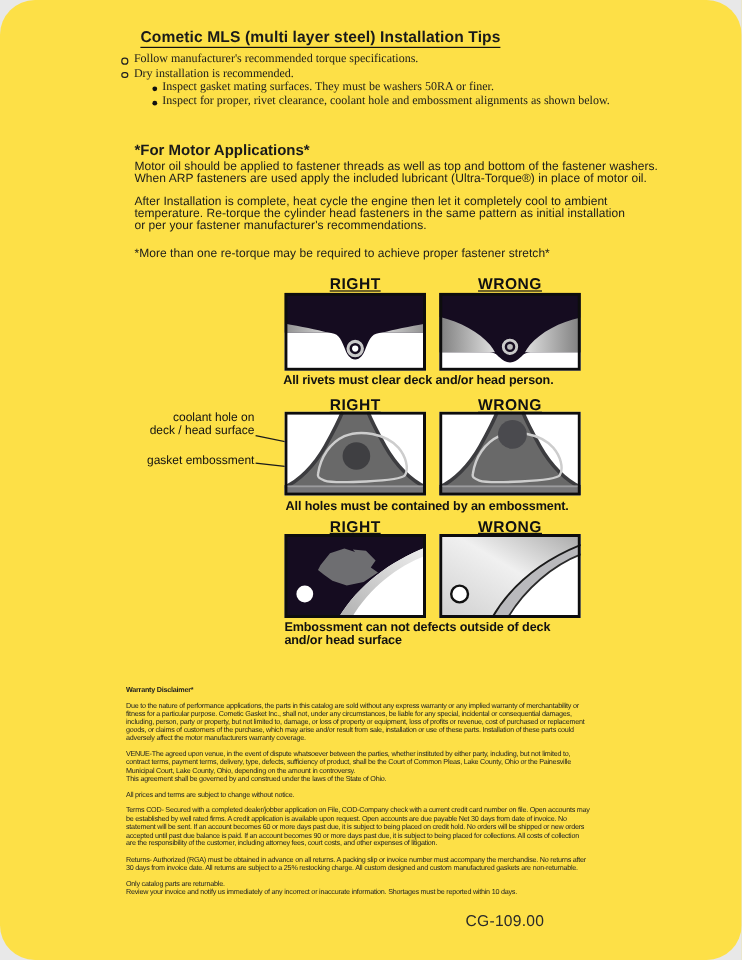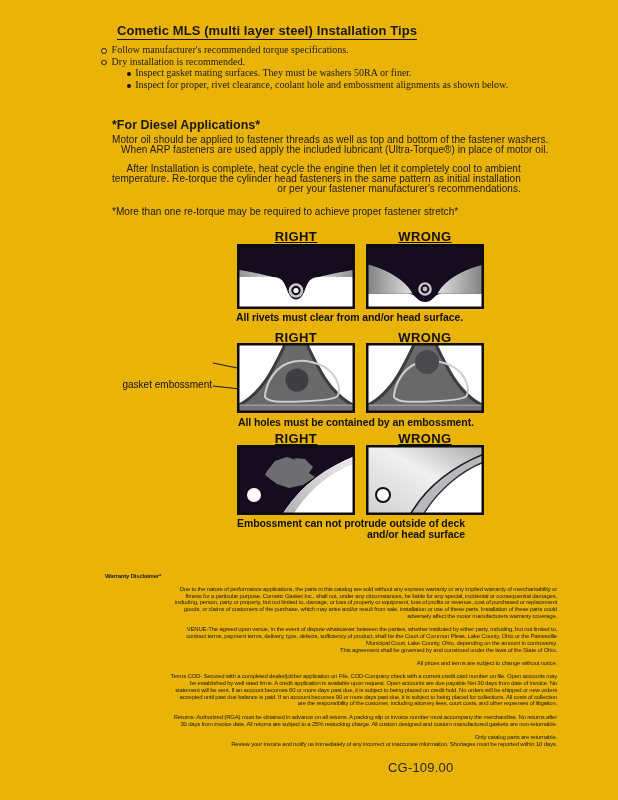--- a/index.html
+++ b/index.html
@@ -1,25 +1,26 @@
 <!DOCTYPE html>
 <html><head>
 <meta charset="utf-8">
 <style>
   html,body{margin:0;padding:0;background:#e8e8e8;}
   #page{
     position:relative;
     width:618px;height:800px;
-    background:#eab308;
+    background:#fde047;
     font-family:"Liberation Sans", sans-serif;
     color:#1a1a1a;
     overflow:hidden;
+    border-radius:29px;
   }
   .abs{position:absolute;}
-  .ml{white-space:pre-line;text-align:right;}
+  .ml{white-space:pre-line;}
 
   .title{
     left:117px;top:23px;
     font-size:13px;font-weight:bold;
     border-bottom:1.5px solid #111;
     padding-bottom:1px;
     letter-spacing:0.1px;
   }
   .bullets{left:101px;top:45px;font-size:10px;}
   .b-row{display:flex;align-items:center;margin-bottom:2.2px;line-height:9.5px;font-family:Liberation Serif, serif;}
@@ -64,21 +65,21 @@
     <div class="b-row sub">
       <span class="marker-dot"></span>
       <span>Inspect gasket mating surfaces.  They must be washers 50RA or finer.</span>
     </div>
     <div class="b-row sub">
       <span class="marker-dot"></span>
       <span>Inspect for proper, rivet clearance, coolant hole and embossment alignments as shown below.</span>
     </div>
   </div>
 
-  <div class="abs h2">*For Diesel Applications*</div>
+  <div class="abs h2">*For Motor Applications*</div>
   <div class="abs para p1 ml">Motor oil should be applied to fastener threads as well as top and bottom of the fastener washers.
 When ARP fasteners are used apply the included lubricant (Ultra-Torque®) in place of motor oil.</div>
   <div class="abs para p3">*More than one re-torque may be required to achieve proper fastener stretch*</div>
   <div class="abs para p2 ml">After Installation is complete, heat cycle the engine then let it completely cool to ambient
 temperature. Re-torque the cylinder head fasteners in the same pattern as initial installation
 or per your fastener manufacturer's recommendations.</div>
 
   <div class="abs rw-label" style="left:237px;top:229px;">RIGHT</div>
   <div class="abs rw-label" style="left:366px;top:229px;">WRONG</div>
 
@@ -115,25 +116,27 @@
     </defs>
     <rect width="118" height="65" fill="#150c20"></rect>
     <path d="M0,49.5 L40,49.5 C46,49.5 47.5,51 50.5,54 C53,56.5 55.5,58 59,58 C62.5,58 65,56.5 67.5,54 C70.5,51 72,49.5 78,49.5 L118,49.5 L118,65 L0,65 Z" fill="#ffffff"></path>
     <path d="M0,20 C18,24.5 33,32.5 42.5,43.5 C44.5,46 45.5,48 46.5,49.5 L0,49.5 Z" fill="url(#d1wgL)"></path>
     <path d="M118,20.5 C100,24.5 85,32.5 75.5,43.5 C73.5,46 72.5,48 71.5,49.5 L118,49.5 Z" fill="url(#d1wgR)"></path>
     <circle cx="59" cy="45" r="5.6" fill="none" stroke="#c9c9c9" stroke-width="2.4"></circle>
     <circle cx="59" cy="45" r="2.4" fill="#bdbdbd"></circle>
     <rect x="1.25" y="1.25" width="115.5" height="62.5" fill="none" stroke="#0d0d0d" stroke-width="2.5"></rect>
   </svg>
 
-  <div class="abs cap" style="left:236px;top:312px;">All rivets must clear from and/or head surface.</div>
+  <div class="abs cap" style="left:236px;top:312px;">All rivets must clear deck and/or head person.</div>
 
   <div class="abs rw-label" style="left:237px;top:330px;">RIGHT</div>
   <div class="abs rw-label" style="left:366px;top:330px;">WRONG</div>
 
+  <div class="abs d2-side-label ml" style="left:110px;top:344px;">coolant hole on
+deck / head surface</div>
   <div class="abs d2-side-label" style="left:110px;top:380px;">gasket embossment</div>
 
   <svg class="abs" style="left:212px;top:340px;" width="90" height="60" viewBox="0 0 90 60">
     <line x1="1" y1="23" x2="84" y2="40" stroke="#1a1a1a" stroke-width="1"></line>
     <line x1="1" y1="46" x2="46" y2="51" stroke="#1a1a1a" stroke-width="1"></line>
   </svg>
 
   <svg class="abs panel" style="left:237px;top:343px;" width="118" height="70" viewBox="0 0 118 70">
     <rect width="118" height="70" fill="#ffffff"></rect>
     <path d="M0,63 C12,58 25,45 34,29 C39,20 45,9 48.5,0 L69.5,0 C73,9 79,20 84,29 C93,45 106,58 118,63 L118,70 L0,70 Z" fill="#696969"></path>
@@ -188,21 +191,21 @@
     </defs>
     <rect width="118" height="70" fill="#ffffff"></rect>
     <path d="M0,0 L118,0 L118,9 C86,22 60,42 44,70 L0,70 Z" fill="url(#d3wg)"></path>
     <path d="M118,9 C86,22 60,42 44,70 L57,70 C72,45 95,26 118,17 Z" fill="#b9b9bc"></path>
     <path d="M118,9 C86,22 60,42 44,70" stroke="#1a1a1a" stroke-width="1.6" fill="none"></path>
     <path d="M118,17 C95,26 72,45 57,70" stroke="#2a2a2a" stroke-width="1.4" fill="none"></path>
     <circle cx="17" cy="50" r="7" fill="#ffffff" stroke="#111111" stroke-width="2"></circle>
     <rect x="1.25" y="1.25" width="115.5" height="67.5" fill="none" stroke="#0d0d0d" stroke-width="2.5"></rect>
   </svg>
 
-  <div class="abs cap ml" style="left:237px;top:518px;">Embossment can not protrude outside of deck
+  <div class="abs cap ml" style="left:237px;top:518px;">Embossment can not defects outside of deck
 and/or head surface</div>
 
   <div class="abs disclaimer">
     <div class="dh">Warranty Disclaimer*</div>
     <p class="ml">Due to the nature of performance applications, the parts in this catalog are sold without any express warranty or any implied warranty of merchantability or
 fitness for a particular purpose.  Cometic Gasket Inc., shall not, under any circumstances, be liable for any special, incidental or consequential damages,
 including, person, party or property, but not limited to, damage, or loss of property or equipment, loss of profits or revenue, cost of purchased or replacement
 goods, or claims of customers of the purchase, which may arise and/or result from sale, installation or use of these parts.  Installation of these parts could
 adversely affect the motor manufacturers warranty coverage.</p>
     <p class="ml">VENUE-The agreed upon venue, in the event of dispute whatsoever between the parties, whether instituted by either party, including, but not limited to,

